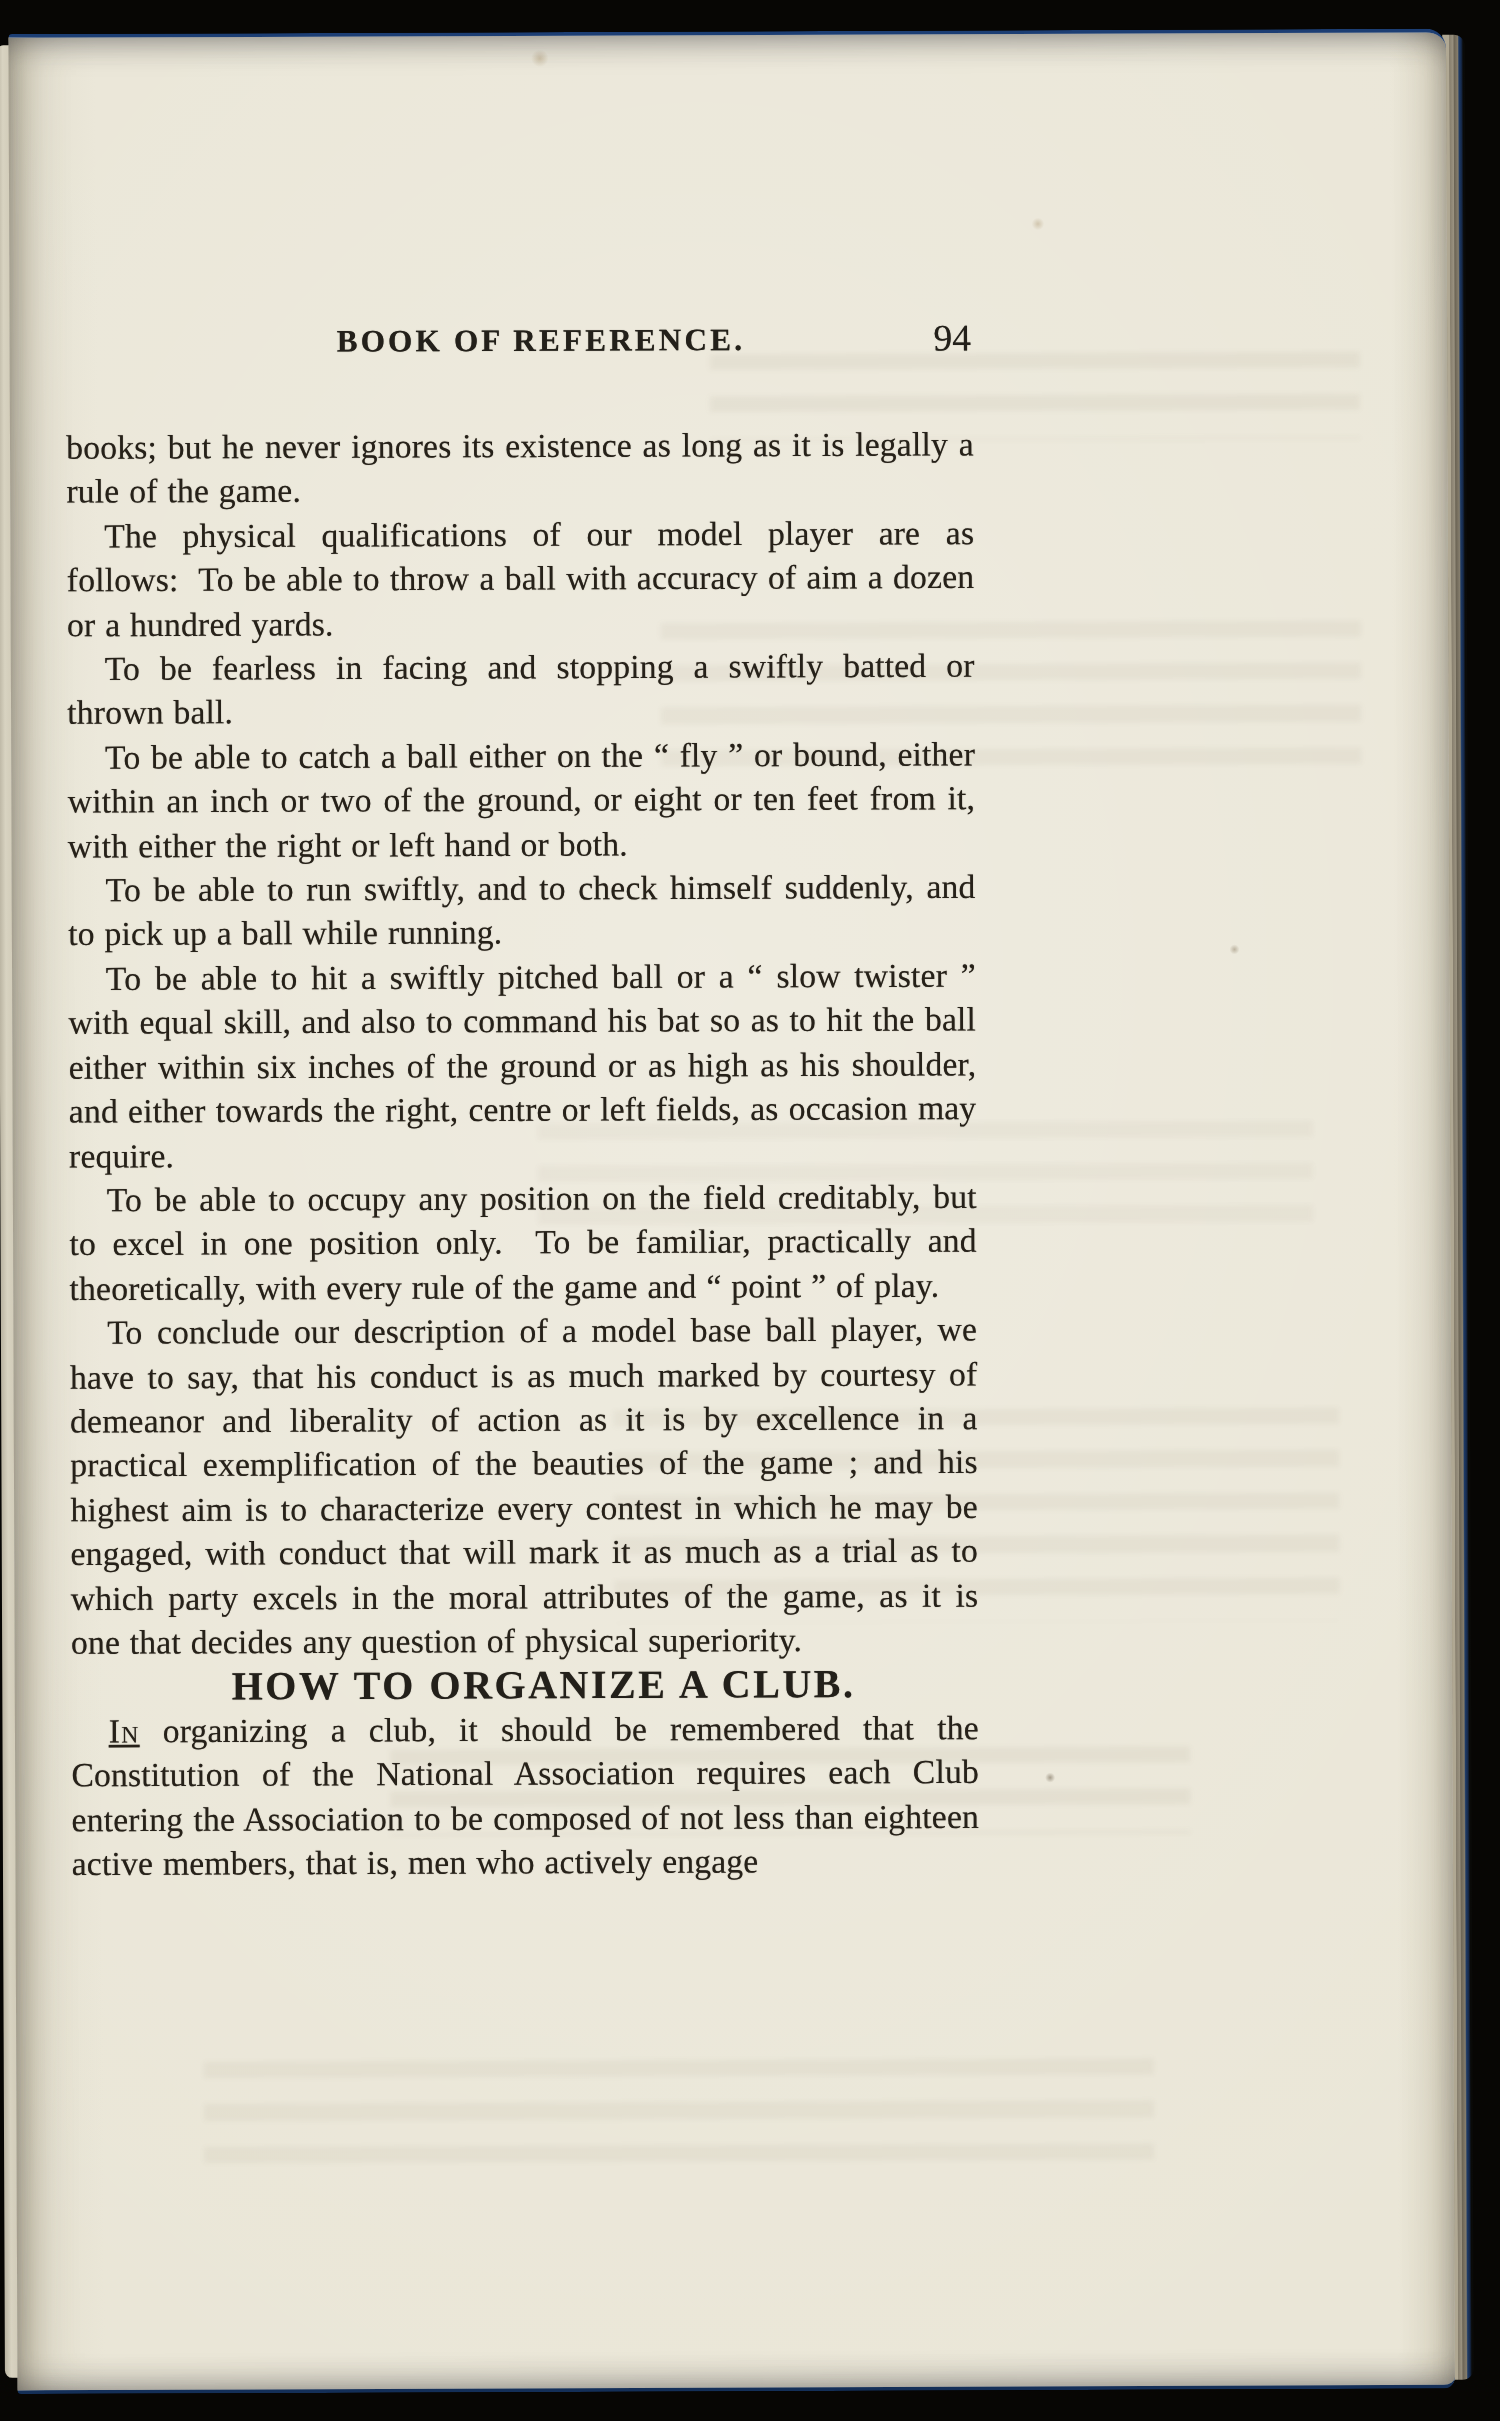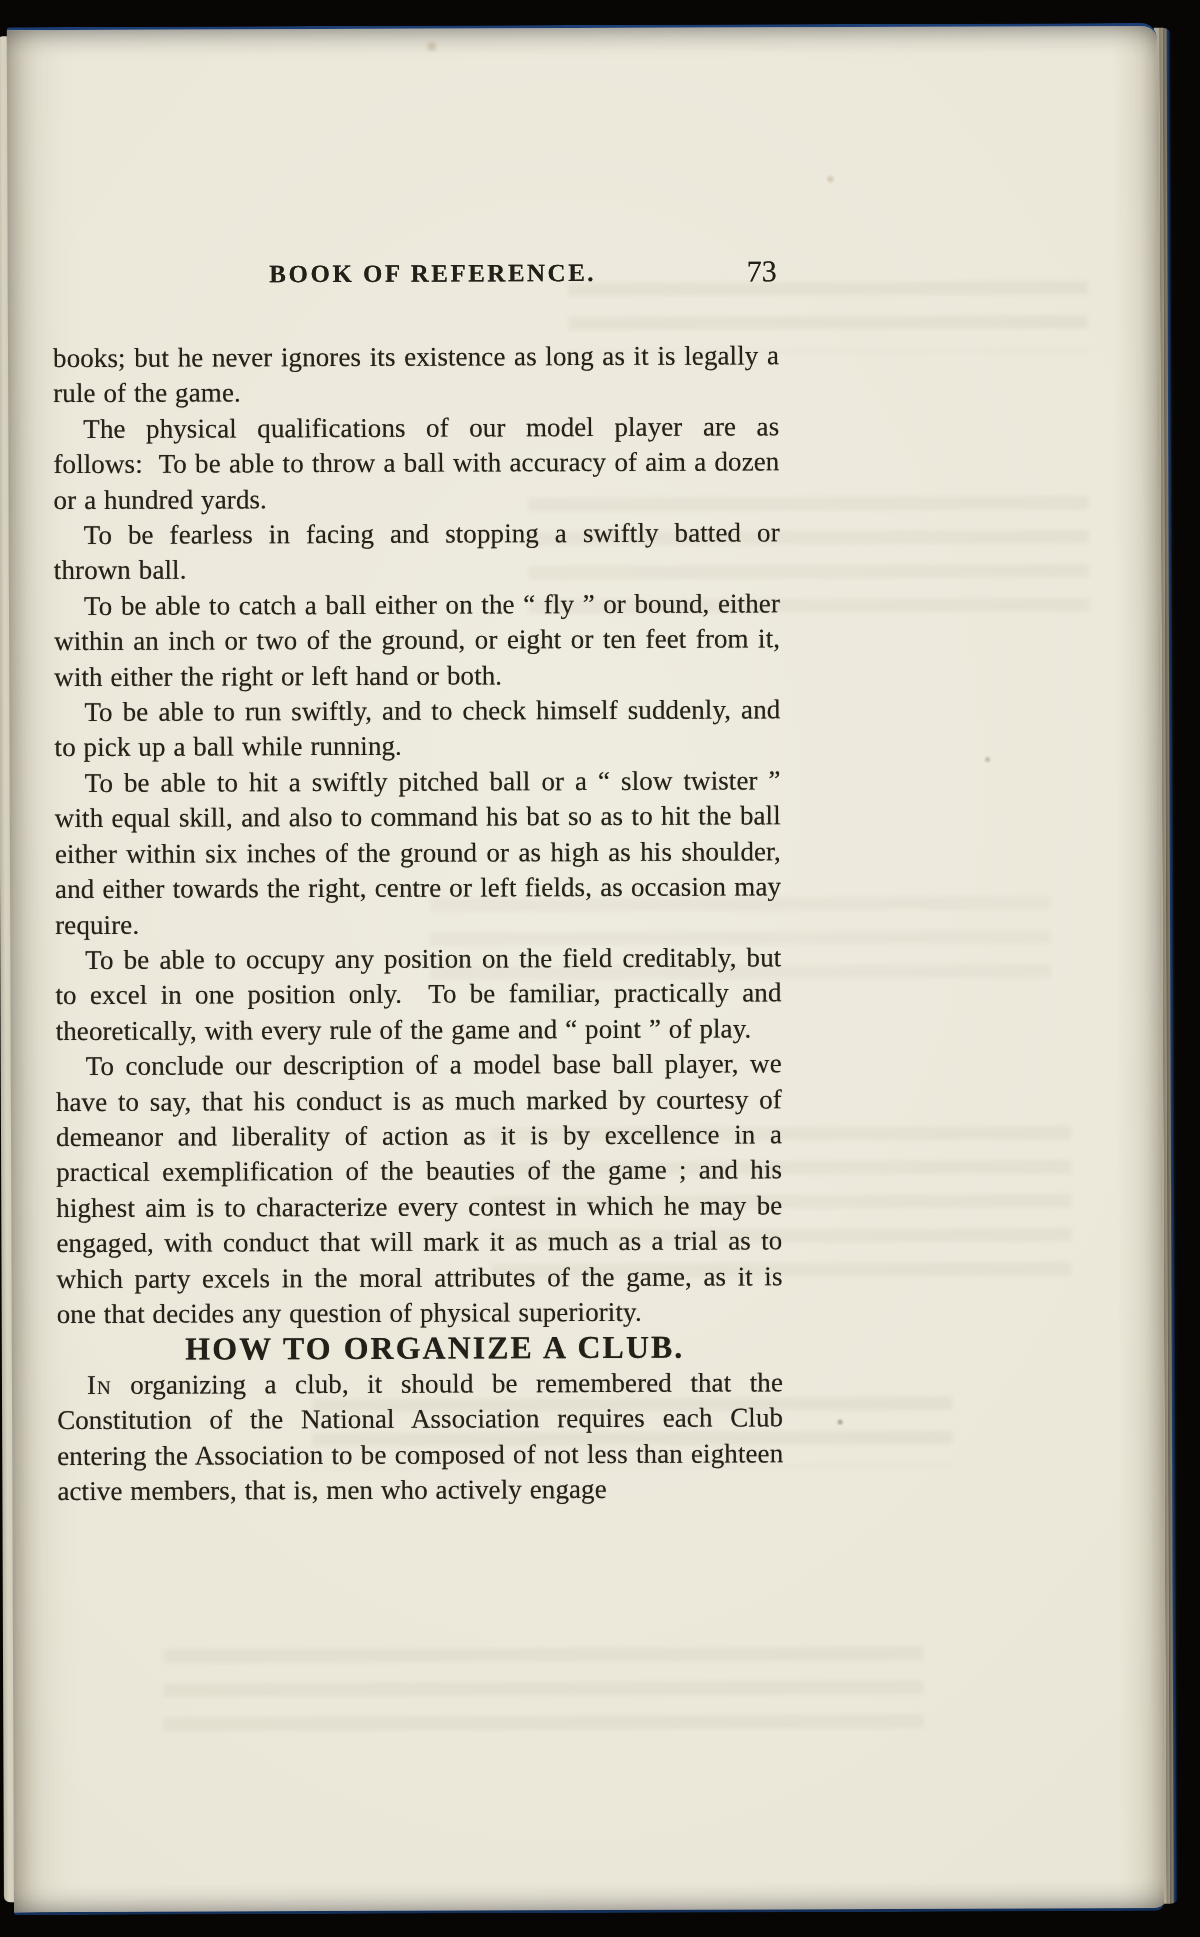--- a/index.html
+++ b/index.html
@@ -102,41 +102,41 @@
   .body-text p.noindent{text-indent:0;}
   .section-heading{
     margin:40px 0 34px -14px;
     text-align:center;
     font-size:32px;
     font-weight:bold;
     letter-spacing:2px;
     text-indent:0;
     color:#23201a;
   }
-  .smallcaps{font-variant:small-caps;letter-spacing:1px;}
+  .smallcaps{font-variant:small-caps;letter-spacing:1px;text-decoration:underline;}
 </style>
 </head>
 <body>
 
 <div class="book">
   <div class="gutter-sliver"></div>
   <div class="fore-edge"></div>
 
   <div class="page">
     <div class="ghost g1"></div>
     <div class="ghost g2"></div>
     <div class="ghost g6"></div>
     <div class="ghost g3"></div>
     <div class="ghost g4"></div>
     <div class="ghost g5"></div>
 
     <div class="content">
       <div class="running-head">
         <div class="running-title">BOOK OF REFERENCE.</div>
-        <div class="page-number">73</div>
+        <div class="page-number">94</div>
       </div>
 
       <div class="body-text">
         <p class="noindent">books; but he never ignores its existence as long as it is legally a rule of the game.</p>
         <p>The physical qualifications of our model player are as follows:&nbsp; To be able to throw a ball with accuracy of aim a dozen or a hundred yards.</p>
         <p>To be fearless in facing and stopping a swiftly batted or thrown ball.</p>
         <p>To be able to catch a ball either on the “ fly ” or bound, either within an inch or two of the ground, or eight or ten feet from it, with either the right or left hand or both.</p>
         <p>To be able to run swiftly, and to check himself suddenly, and to pick up a ball while running.</p>
         <p>To be able to hit a swiftly pitched ball or a “ slow twister ” with equal skill, and also to command his bat so as to hit the ball either within six inches of the ground or as high as his shoulder, and either towards the right, centre or left fields, as occasion may require.</p>
         <p>To be able to occupy any position on the field creditably, but to excel in one position only.&nbsp; To be familiar, practically and theoretically, with every rule of the game and “ point ” of play.</p>

